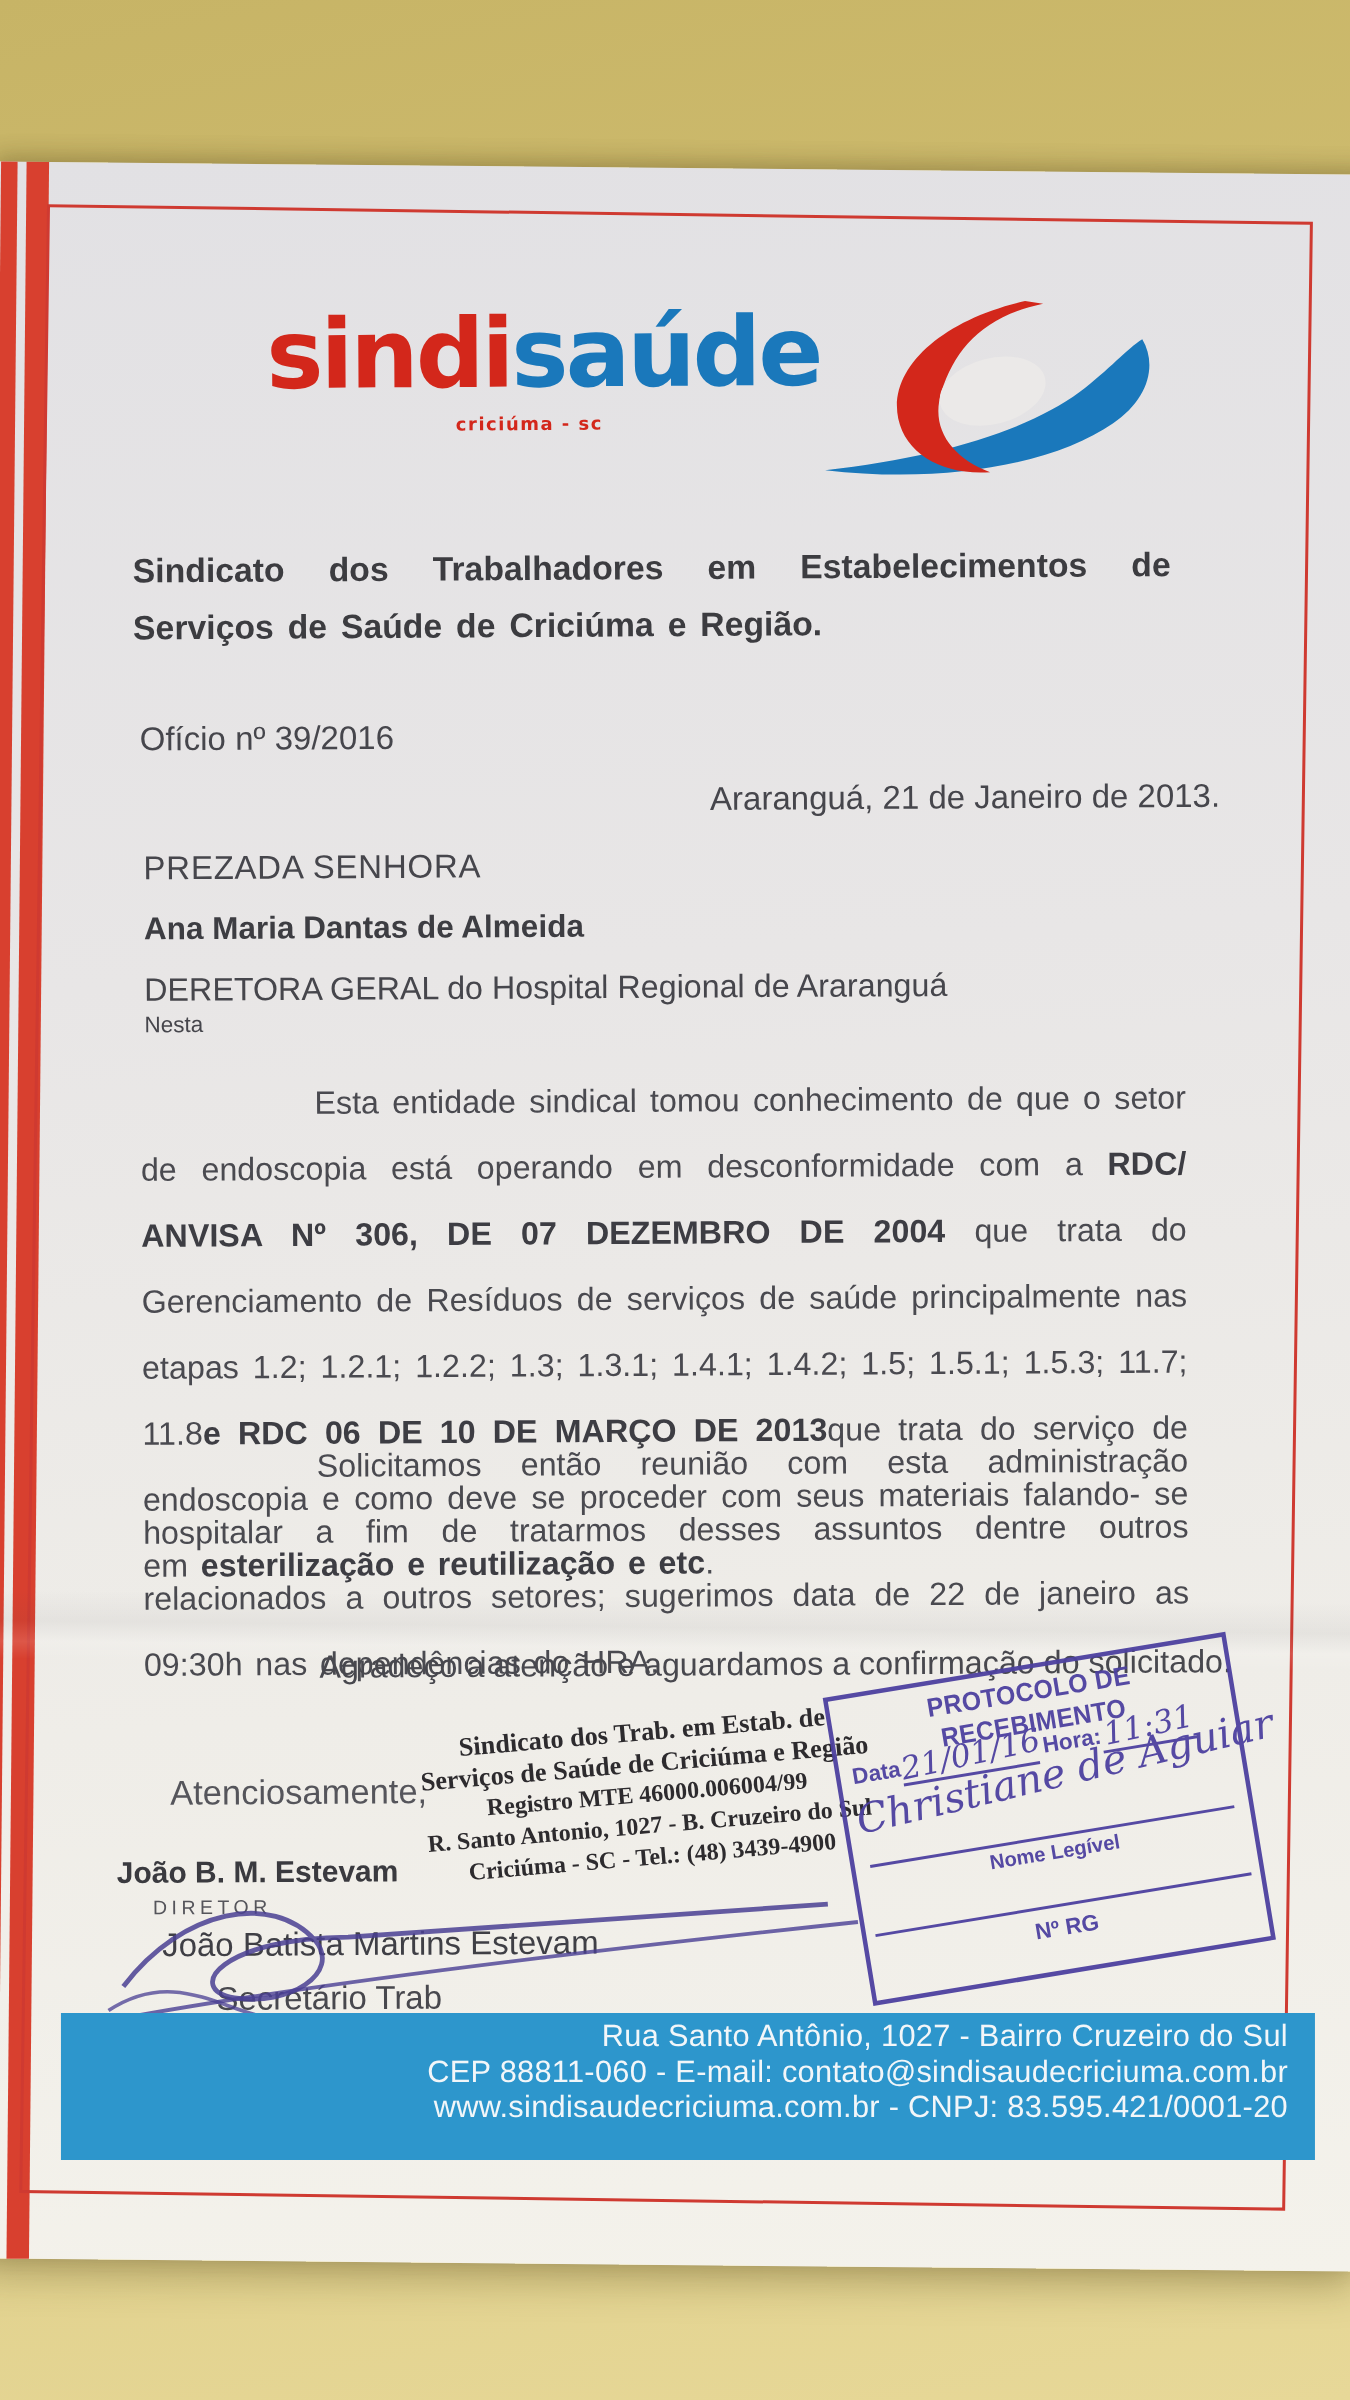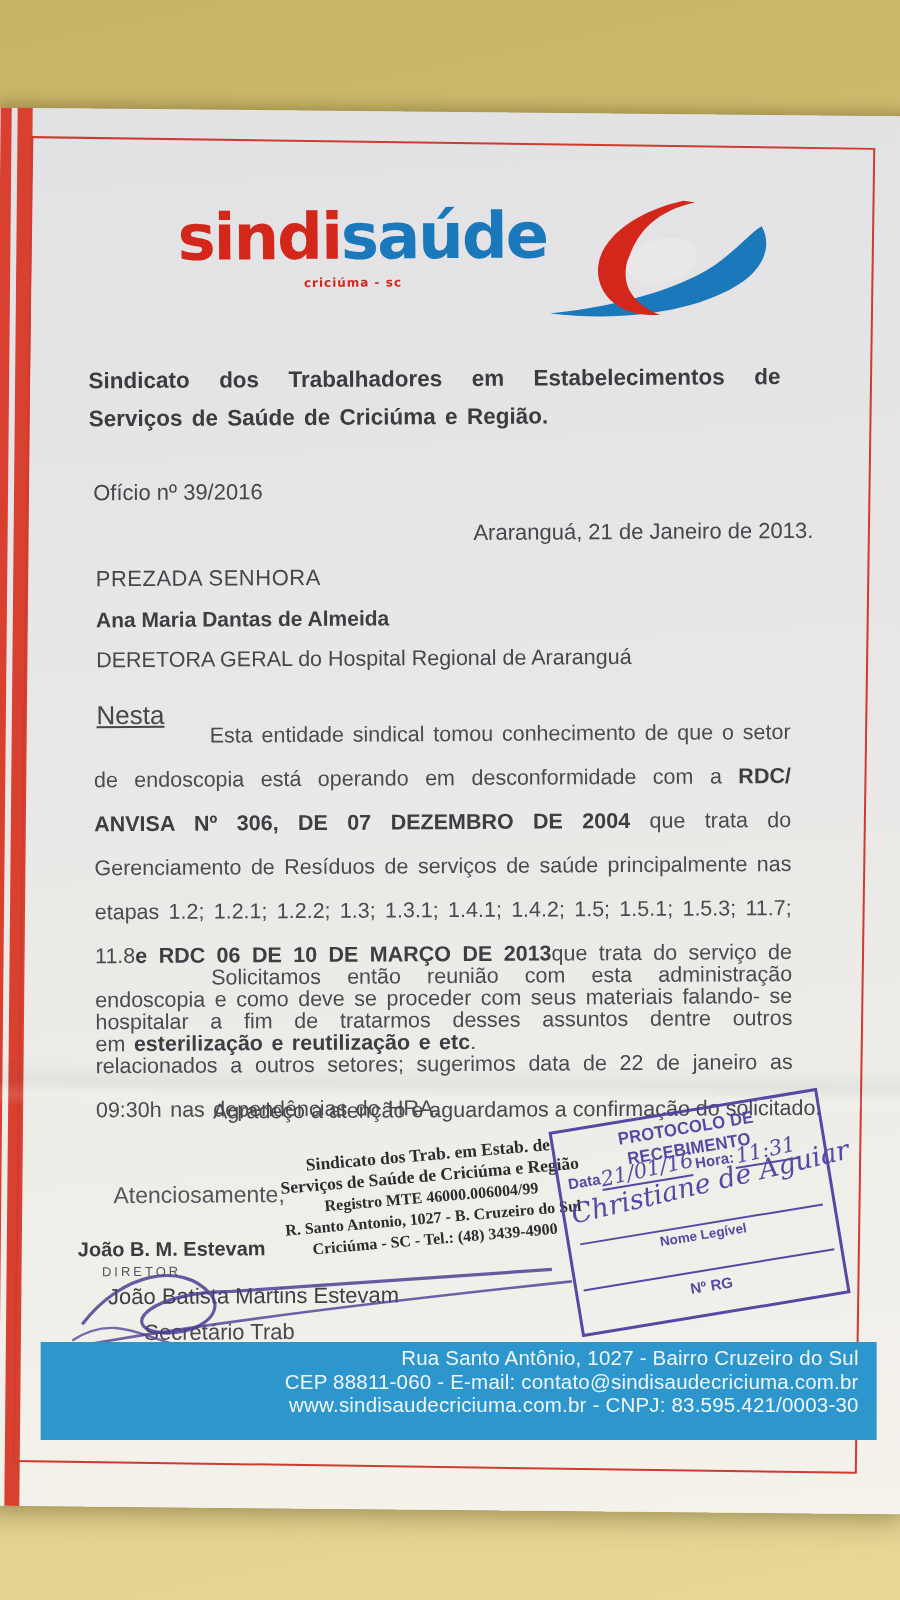--- a/index.html
+++ b/index.html
@@ -35,21 +35,21 @@
   .logo-word .blue{color:#1a78bb;}
   .logo-sub{position:absolute;left:308px;top:163px;color:#d3271b;font-size:12px;font-weight:600;letter-spacing:1px;font-family:"DejaVu Sans",sans-serif;}
   .logo-swoosh{position:absolute;left:548px;top:88px;}
 
   .org-header{position:absolute;left:92px;top:248px;width:692px;font-size:22.5px;font-weight:bold;color:#3c3c40;text-align:justify;line-height:38px;word-spacing:3px;}
   .oficio{position:absolute;left:96px;top:366px;font-size:22px;}
   .date-line{position:absolute;right:104px;top:408px;font-size:22px;}
   .salutation{position:absolute;left:98px;top:452px;font-size:22px;letter-spacing:.5px;}
   .rcpt-name{position:absolute;left:98px;top:494px;font-size:21px;font-weight:bold;color:#3d3d42;}
   .rcpt-title{position:absolute;left:98px;top:534px;font-size:21.5px;}
-  .rcpt-city{position:absolute;left:98px;top:586px;font-size:26px;text-decoration:underline;}
+  .rcpt-city{position:absolute;left:98px;top:561px;font-size:15px;}
 
   .para{position:absolute;left:95px;width:697px;font-size:21.5px;line-height:44px;text-align:justify;word-spacing:2.5px;color:#4a4a50;}
   .para.p1{top:600px;text-indent:116px;}
   .para.p2{top:842px;text-indent:116px;}
   .para b{color:#3d3d43;}
   .closing{position:absolute;left:212px;top:986px;font-size:21.5px;color:#48484e;}
 
   .signoff{position:absolute;left:112px;top:1068px;font-size:23px;color:#55555b;}
   .signer-name{position:absolute;left:76px;top:1124px;font-size:20px;font-weight:bold;color:#3a3a3f;}
   .signer-role{position:absolute;left:100px;top:1150px;font-size:13px;letter-spacing:3px;color:#55555b;}
@@ -157,17 +157,17 @@
       <div class="sig">Christiane de Aguiar</div>
       <div class="nome-line"></div>
       <div class="nome">Nome Legível</div>
       <div class="rg-line"></div>
       <div class="rg">Nº RG</div>
     </div>
 
     <div class="footer-bar">
       <div>Rua Santo Antônio, 1027 - Bairro Cruzeiro do Sul</div>
       <div>CEP 88811-060 - E-mail: contato@sindisaudecriciuma.com.br</div>
-      <div>www.sindisaudecriciuma.com.br - CNPJ: 83.595.421/0003-30</div>
+      <div>www.sindisaudecriciuma.com.br - CNPJ: 83.595.421/0001-20</div>
     </div>
 
   </div>
 </div>
 
 </body></html>

